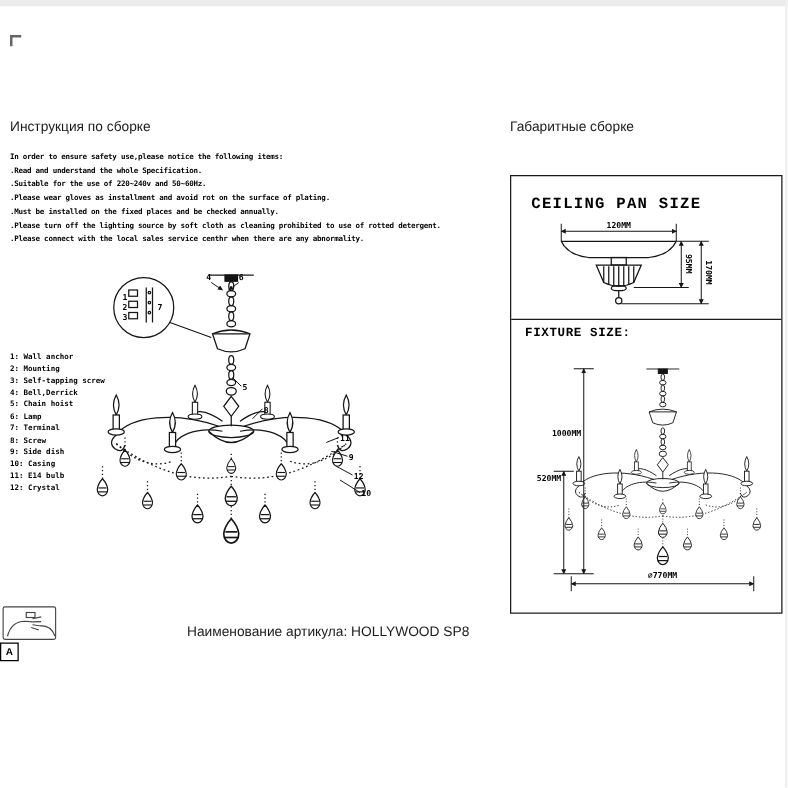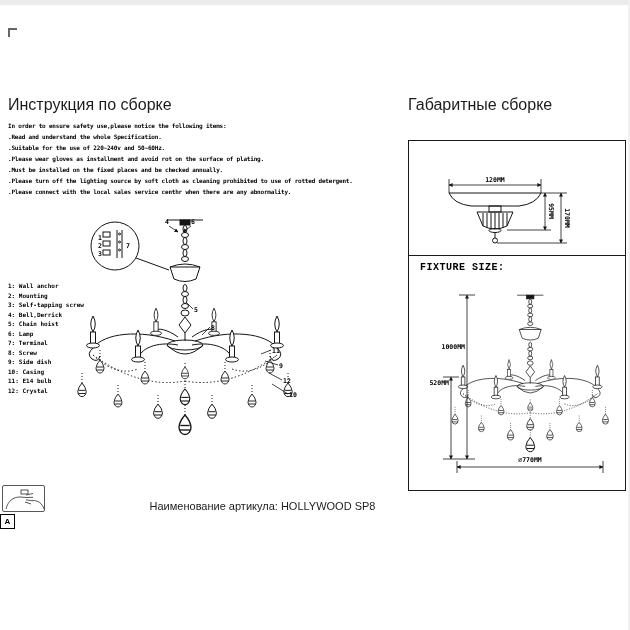--- a/index.html
+++ b/index.html
@@ -5,21 +5,21 @@
   html,body{margin:0;padding:0;}
   body{
     width:630px;height:630px;position:relative;overflow:hidden;
     background:#ffffff;color:#111;
     font-family:"Liberation Sans",sans-serif;
   }
   .abs{position:absolute;}
   .edge-top{left:0;top:0;width:630px;height:5px;background:#ebebeb;}
   .edge-right{right:0;top:0;width:2px;height:630px;background:#f0f0f0;}
   .cropmark{left:8px;top:28px;width:7px;height:7px;border-top:2px solid #666;border-left:2px solid #666;}
-  .ru-title{font-size:16px;color:#1c1c1c;}
+  .ru-title{font-size:11px;color:#1c1c1c;}
   .instr-block{left:8px;top:120px;width:400px;}
   .instr-block div{font:700 6px/11px "DejaVu Sans Mono",monospace;letter-spacing:-0.2px;white-space:nowrap;color:#000;}
   .parts-block{left:8px;top:281px;width:120px;}
   .parts-block div{font:700 6px/9.5px "DejaVu Sans Mono",monospace;white-space:nowrap;color:#000;}
   .rbox{left:408px;top:140px;width:216px;height:349px;border:1.2px solid #1a1a1a;}
   .rbox .divider{position:absolute;left:0;top:114px;width:100%;height:0;border-top:1.2px solid #1a1a1a;}
   .cp-title{position:absolute;left:16px;top:15px;font:700 12.5px "Liberation Mono",monospace;letter-spacing:1px;color:#000;white-space:nowrap;}
   .fx-title{position:absolute;left:11px;top:121px;font:700 10px "Liberation Mono",monospace;letter-spacing:0.5px;color:#000;white-space:nowrap;text-align:right;}
   .footer-line{left:0;top:500px;width:525px;text-align:center;font-size:11px;color:#1c1c1c;}
   .marker-a{left:0;top:514px;width:13px;height:13px;border:1px solid #000;font:700 8px/13px "Liberation Sans",sans-serif;text-align:center;color:#000;}
@@ -192,20 +192,21 @@
   <text x="139" y="100">5</text>
   <text x="156" y="118">8</text>
   <text x="217" y="141">11</text>
   <text x="224" y="156">9</text>
   <text x="228" y="171">12</text>
   <text x="234" y="185">10</text>
 </svg>
 
 <div class="abs rbox">
   <div class="divider"></div>
+  <div class="cp-title">CEILING PAN SIZE</div>
 
   <svg style="position:absolute;left:28px;top:36px;" width="170" height="80" viewBox="0 0 170 80">
     <g class="dim">
       <line x1="12" y1="8" x2="104" y2="8" marker-start="url(#ah)" marker-end="url(#ah)"></line>
       <line x1="12" y1="2" x2="12" y2="16"></line>
       <line x1="104" y1="2" x2="104" y2="16"></line>
       <line x1="104" y1="16" x2="130" y2="16"></line>
       <line x1="70" y1="53" x2="114" y2="53"></line>
       <line x1="60" y1="66" x2="130" y2="66"></line>
       <line x1="108" y1="16" x2="108" y2="53" marker-start="url(#ah)" marker-end="url(#ah)"></line>

